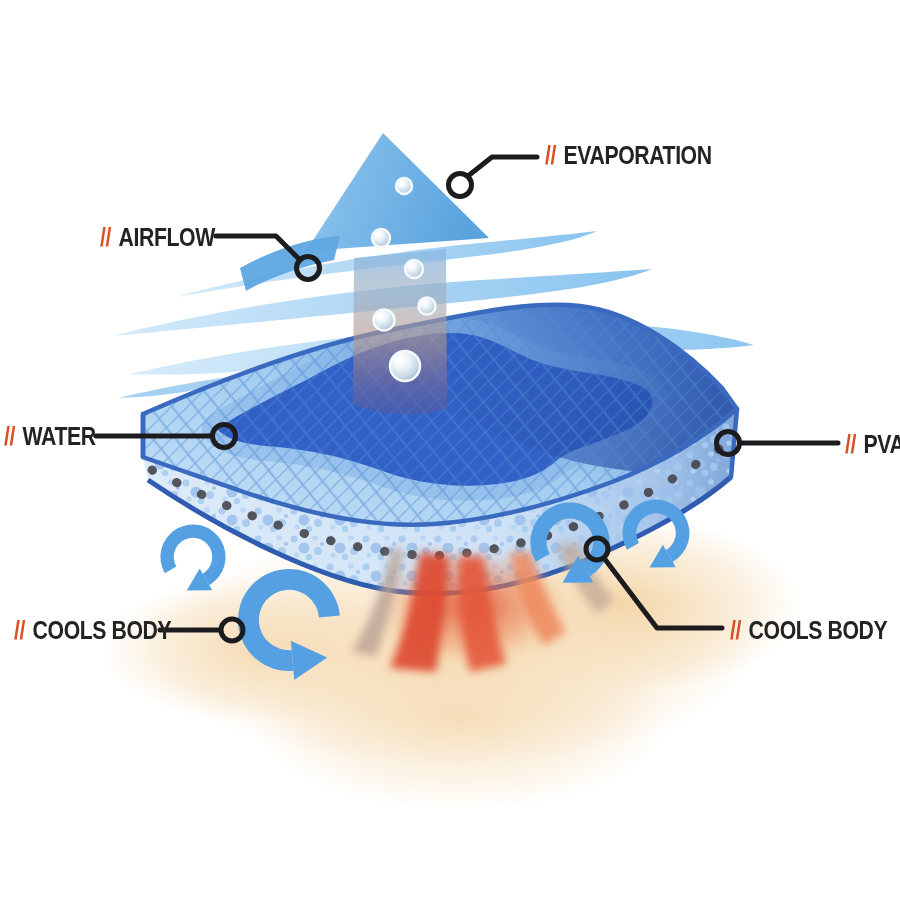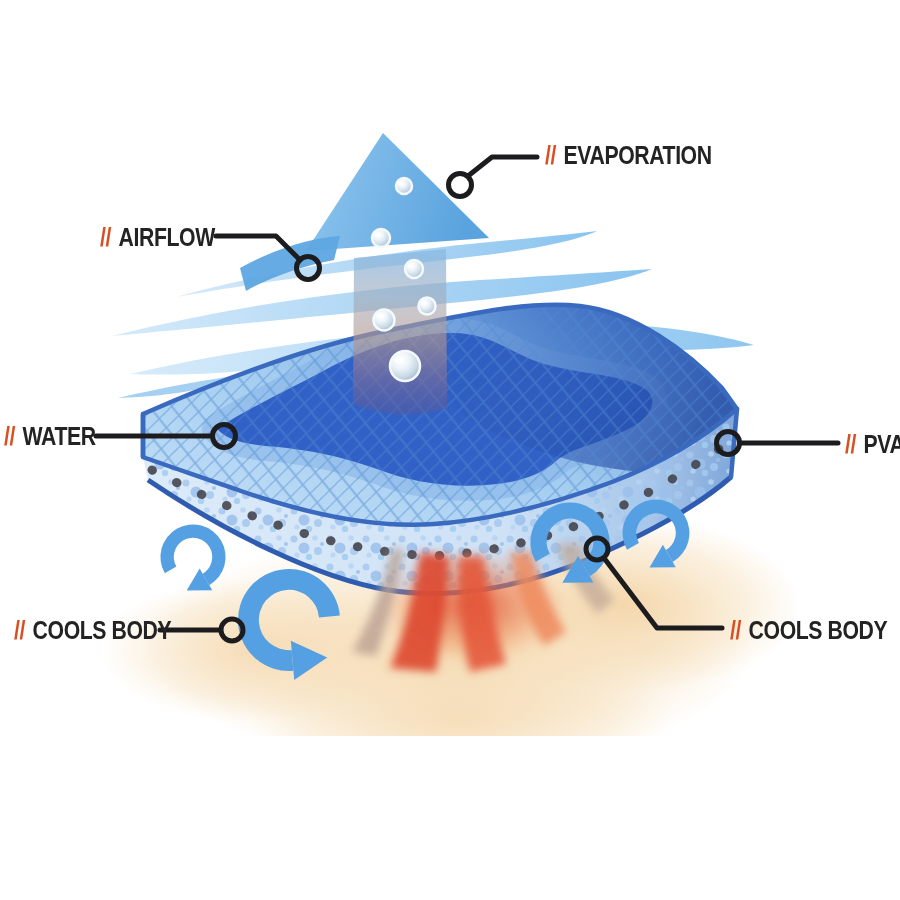--- a/index.html
+++ b/index.html
@@ -1,17 +1,17 @@
 <!DOCTYPE html>
 <html style="--accent-orange: #d94f21; --label-text: #232323; --callout-black: #1c1c1f; --arrow-blue: #6fb0e5; --swoosh-blue: #9fcfF0; --towel-light: #b7d9f3; --towel-dark: #3c6cc4; --water-blue: #3161c6; --sponge-pale: #d9e9f8; --heat-red: #dc4730; --heat-warm: #f3d7b4; --curl-blue: #55a0e3;"><head>
 <meta charset="utf-8">
 <style>
   html,body{margin:0;padding:0;background:#ffffff;}
   #stage{
-    position:relative;width:900px;height:736px;background:#ffffff;overflow:hidden;
+    position:relative;width:900px;height:900px;background:#ffffff;overflow:hidden;
     font-family:"Liberation Sans","DejaVu Sans",sans-serif;
   }
   #art{position:absolute;left:0;top:0;}
   .label{
     position:absolute;white-space:nowrap;line-height:28px;
     transform:scaleX(.85);transform-origin:0 50%;
     font-weight:800;font-size:25px;letter-spacing:-.5px;
     color:var(--label-text,#232323);
   }
   .label .slashes{color:var(--accent-orange,#d94f21);margin-right:9px;font-weight:800;}

